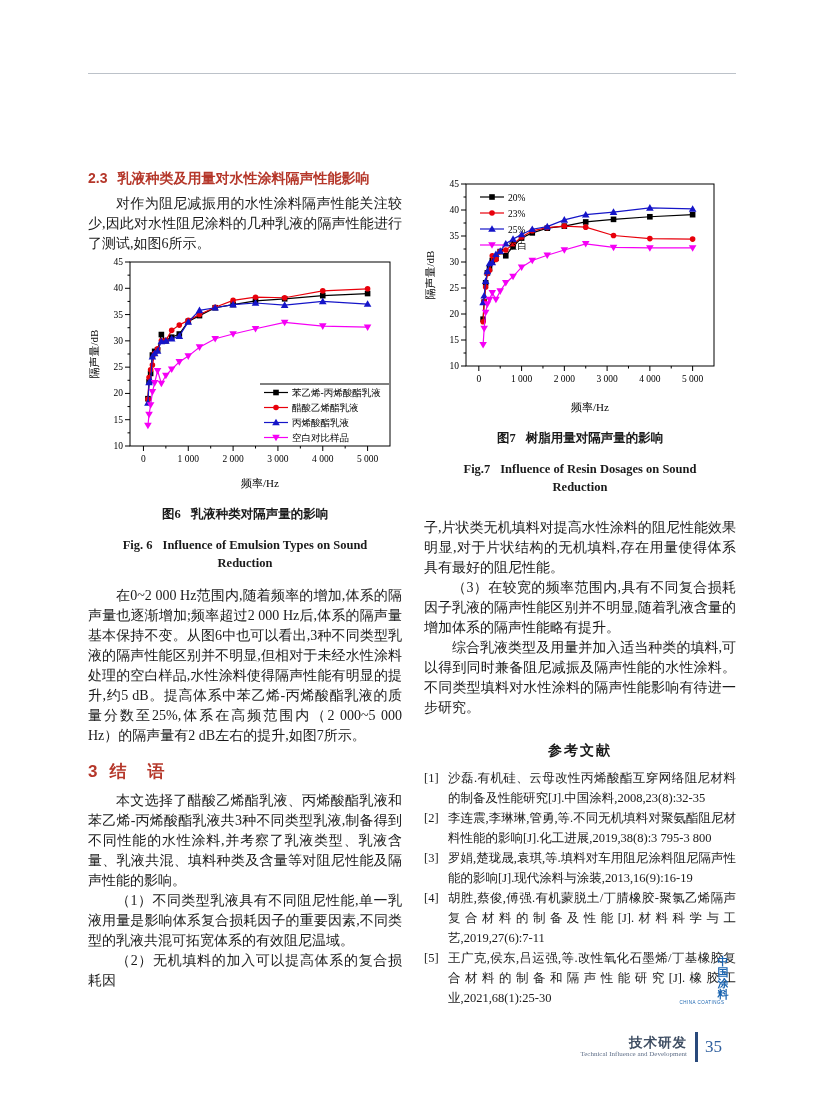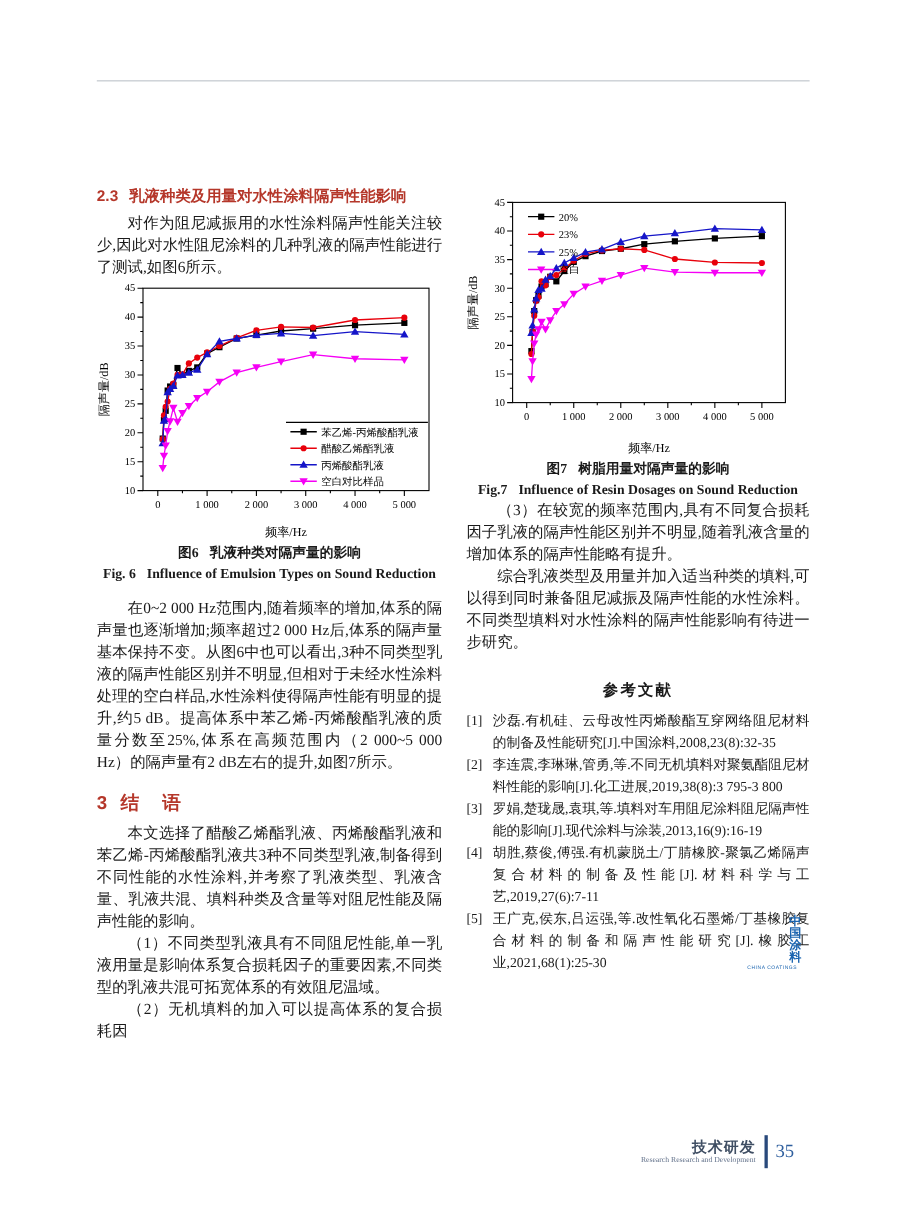--- a/index.html
+++ b/index.html
@@ -12,21 +12,21 @@
   
   .col{position:absolute;width:314px;}
   #col-left{left:88px;top:170px;}
   #col-right{left:424px;top:170px;width:312px;}
   .sec-head{color:#b5372a;font-weight:bold;font-family:"Liberation Sans","DejaVu Sans",sans-serif;}
   .sec-head.h23{font-size:14px;margin:0 0 6px 0;}
   .sec-head.h3{font-size:17px;margin:14px 0 8px 0;letter-spacing:2px;}
   .sec-head .num{margin-right:10px;}
   p.body{font-size:14px;line-height:20px;text-align:justify;margin:0;text-indent:2em;}
   p.body.noindent{text-indent:0;}
-  .caption{font-size:12.5px;font-weight:bold;text-align:center;line-height:18px;margin:1px;}
+  .caption{font-size:12.5px;font-weight:bold;text-align:center;line-height:18px;margin:13px;}
   .caption .gap{display:inline-block;width:10px;}
   .figure{display:block;}
   
   .refs-title{font-size:14px;font-weight:bold;text-align:center;margin:24px 0 8px 0;letter-spacing:2px;}
   .ref-item{position:relative;font-size:12.5px;line-height:20px;text-align:justify;padding-left:24px;margin:0;}
   .ref-label{position:absolute;left:0;top:0;}
   
   .logo{position:absolute;right:2px;bottom:2px;text-align:center;color:#1a64b0;
         font-family:"Liberation Sans","DejaVu Sans",sans-serif;width:64px;}
   .logo .zh{font-size:11px;font-weight:bold;letter-spacing:2px;line-height:11px;margin-left:44px;}
@@ -329,20 +329,21 @@
         <path d="M68,55.2 L71.8,61.8 L64.2,61.8 Z" fill="#1515c8"></path>
         <text x="84" y="62.5" font-size="9.5">25%</text>
         <line x1="56" y1="75" x2="80" y2="75" stroke="#f500f5" stroke-width="1.2"></line>
         <path d="M68,78.8 L71.8,72.2 L64.2,72.2 Z" fill="#f500f5"></path>
         <text x="84" y="78.5" font-size="9.5">空白</text>
       </svg>
 
     <p class="caption"><span>图7</span><span class="gap"></span><span>树脂用量对隔声量的影响</span></p>
     <p class="caption"><span>Fig.7</span><span class="gap"></span><span>Influence of Resin Dosages on Sound Reduction</span></p>
 
+    <p class="body noindent" style="margin-top:22px;">子,片状类无机填料对提高水性涂料的阻尼性能效果明显,对于片状结构的无机填料,存在用量使得体系具有最好的阻尼性能。</p>
     <p class="body">（3）在较宽的频率范围内,具有不同复合损耗因子乳液的隔声性能区别并不明显,随着乳液含量的增加体系的隔声性能略有提升。</p>
     <p class="body">综合乳液类型及用量并加入适当种类的填料,可以得到同时兼备阻尼减振及隔声性能的水性涂料。不同类型填料对水性涂料的隔声性能影响有待进一步研究。</p>
 
     <h3 class="refs-title">参考文献</h3>
 
     <div style="position:relative;">
       <p class="ref-item"><span class="ref-label">[1]</span><span>沙磊.有机硅、云母改性丙烯酸酯互穿网络阻尼材料的制备及性能研究[J].中国涂料,2008,23(8):32-35</span></p>
       <p class="ref-item"><span class="ref-label">[2]</span><span>李连震,李琳琳,管勇,等.不同无机填料对聚氨酯阻尼材料性能的影响[J].化工进展,2019,38(8):3 795-3 800</span></p>
       <p class="ref-item"><span class="ref-label">[3]</span><span>罗娟,楚珑晟,袁琪,等.填料对车用阻尼涂料阻尼隔声性能的影响[J].现代涂料与涂装,2013,16(9):16-19</span></p>
       <p class="ref-item"><span class="ref-label">[4]</span><span>胡胜,蔡俊,傅强.有机蒙脱土/丁腈橡胶-聚氯乙烯隔声复合材料的制备及性能[J].材料科学与工艺,2019,27(6):7-11</span></p>
@@ -350,19 +351,19 @@
       <div class="logo">
         <div class="zh">中国涂料</div>
         <div class="en">CHINA COATINGS</div>
       </div>
     </div>
   </div>
 
   <div class="footer">
     <div class="labels">
       <div class="zh">技术研发</div>
-      <div class="en">Research Research and Development</div>
+      <div class="en">Technical Influence and Development</div>
     </div>
     <div class="bar"></div>
     <div class="page-no">35</div>
   </div>
 
 </div>
 
 </body></html>

